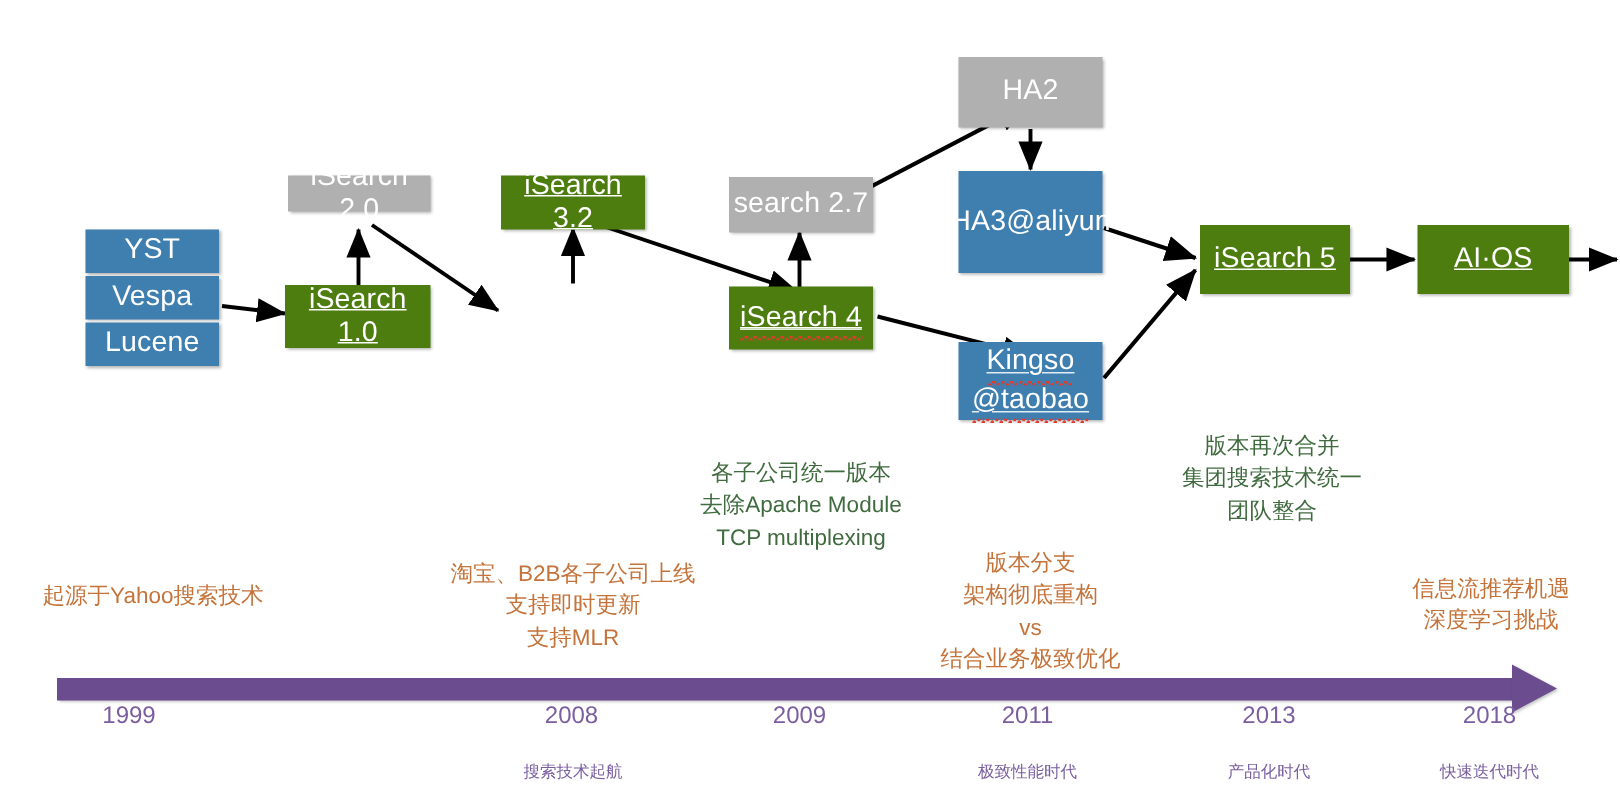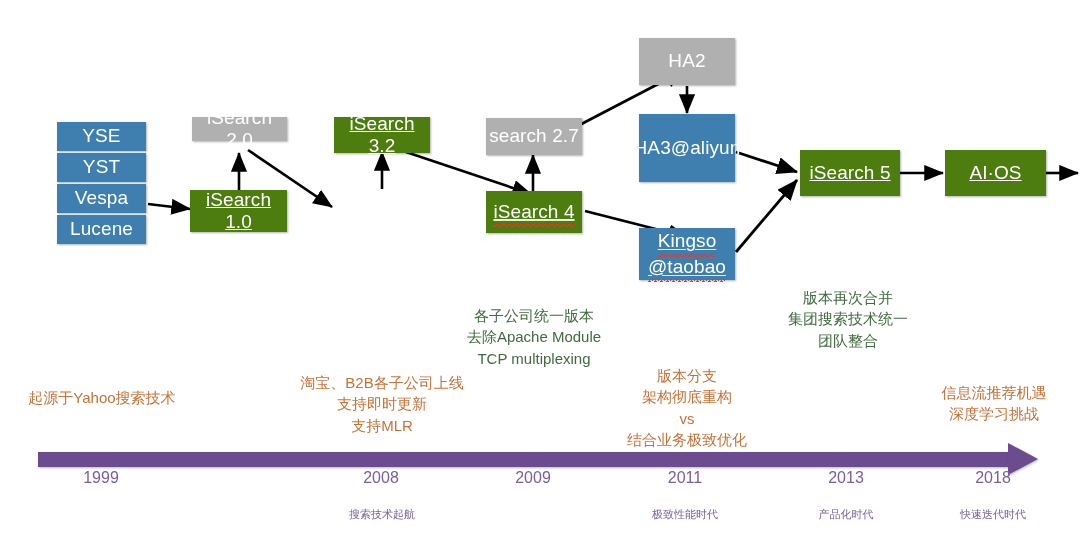--- a/index.html
+++ b/index.html
@@ -122,23 +122,20 @@
       <path d="M736,152 L797,172" stroke-width="2.8"></path>
 
       <path d="M736,252 L797,180" stroke-width="2.8"></path>
 
       <path d="M900,173 L943,173"></path>
 
       <path d="M1046,173 L1078,173"></path>
     </g>
   </svg>
 
-  <div class="node blue" style="left:57px;top:122px;width:89px;height:29px;">
-    <span>YSE</span>
-  </div>
 
   <div class="node blue" style="left:57px;top:153px;width:89px;height:29px;">
     <span>YST</span>
   </div>
 
   <div class="node blue" style="left:57px;top:184px;width:89px;height:29px;">
     <span>Vespa</span>
   </div>
 
   <div class="node blue" style="left:57px;top:215px;width:89px;height:29px;">
@@ -207,21 +204,21 @@
 架构彻底重构
 vs
 结合业务极致优化</div>
 
   <div class="cap cap-orange" style="left:914px;top:382px;width:160px;">信息流推荐机遇
 深度学习挑战</div>
 
   <div id="tl-bar"></div>
   <div id="tl-head"></div>
 
-  <div class="yr" style="left:46px;width:110px;">1999</div>
+  <div class="yr" style="left:31px;width:110px;">1999</div>
   <div class="yr" style="left:326px;width:110px;">2008</div>
   <div class="yr" style="left:478px;width:110px;">2009</div>
   <div class="yr" style="left:630px;width:110px;">2011</div>
   <div class="yr" style="left:791px;width:110px;">2013</div>
   <div class="yr" style="left:938px;width:110px;">2018</div>
 
   <div class="era" style="left:317px;width:130px;">搜索技术起航</div>
   <div class="era" style="left:620px;width:130px;">极致性能时代</div>
   <div class="era" style="left:781px;width:130px;">产品化时代</div>
   <div class="era" style="left:928px;width:130px;">快速迭代时代</div>

